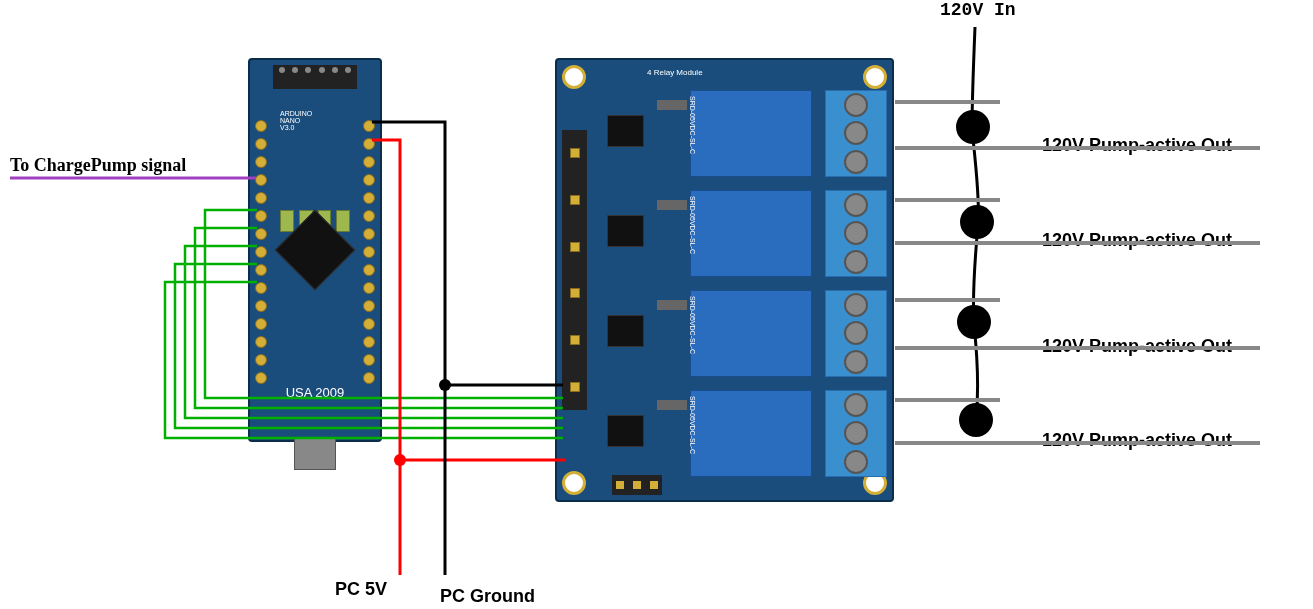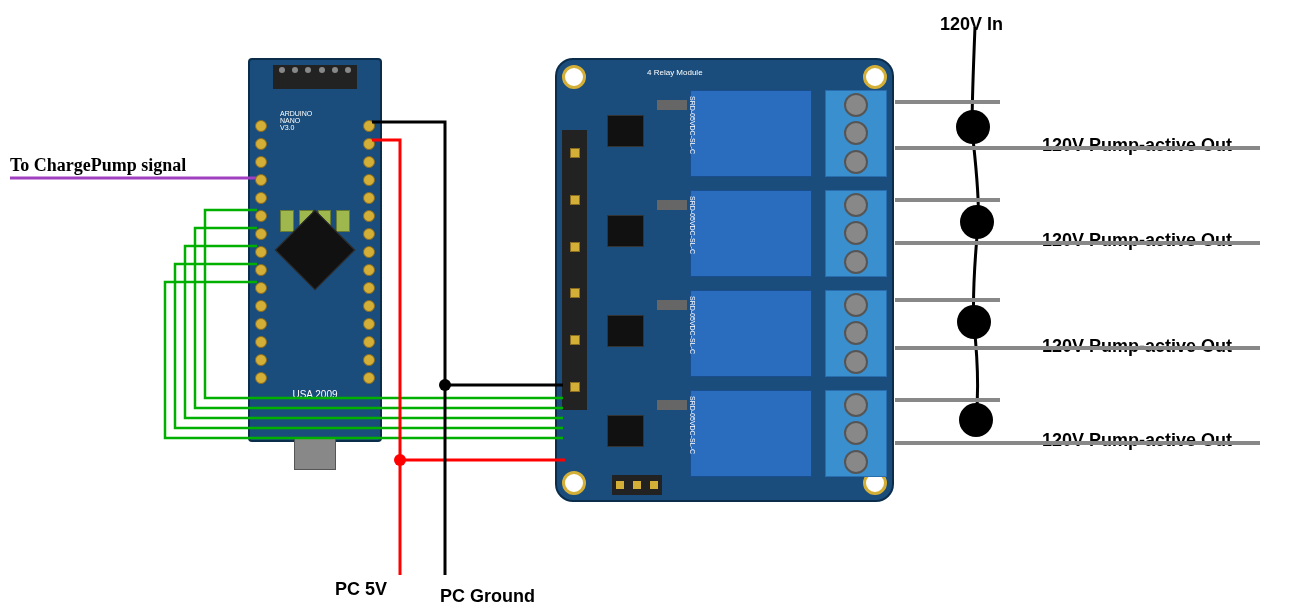--- a/index.html
+++ b/index.html
@@ -89,41 +89,41 @@
       font-size: 7px;
       top: 50px;
       left: 30px;
     }
     .arduino-bottom-text {
       position: absolute;
       bottom: 40px;
       left: 50%;
       transform: translateX(-50%);
       color: #fff;
-      font-size: 10px;
+      font-size: 13px;
     }
     .led-block {
       position: absolute;
       top: 150px;
       left: 30px;
       width: 70px;
       height: 25px;
       display: flex;
       gap: 5px;
     }
     .led { width: 12px; height: 20px; background: #9eb84d; border: 1px solid #6a7c33; }
     .relay-board {
       position: absolute;
       left: 555px;
       top: 58px;
       width: 335px;
       height: 440px;
       background: #1a4d7c;
       border: 2px solid #0a2d4c;
-      border-radius: 18px;
+      border-radius: 4px;
     }
     .relay-mounting-hole {
       position: absolute;
       width: 18px;
       height: 18px;
       background: #fff;
       border: 3px solid #d4af37;
       border-radius: 50%;
     }
     .relay-box {
@@ -211,21 +211,21 @@
     .big-junction {
       fill: #000;
     }
   </style>
 </head>
 <body>
 
 <div class="label" style="left:10px; top:155px;font-family:Liberation Serif, serif;">To ChargePump signal</div>
 <div class="label" style="left:335px; top:579px;">PC 5V</div>
 <div class="label" style="left:440px; top:578px;margin-top:8px;">PC Ground</div>
-<div class="label" style="left:940px; top:14px;">120V In</div>
+<div class="label" style="left:940px; top:0;font-family:Liberation Mono, monospace;">120V In</div>
 <div class="label" style="left:1042px; top:135px;">120V Pump-active Out</div>
 <div class="label" style="left:1042px; top:230px;">120V Pump-active Out</div>
 <div class="label" style="left:1042px; top:336px;">120V Pump-active Out</div>
 <div class="label" style="left:1042px; top:430px;">120V Pump-active Out</div>
 
 <div class="arduino-board">
   <div class="arduino-header-top">
     <div class="pin"></div>
       <div class="pin"></div>
       <div class="pin"></div>

